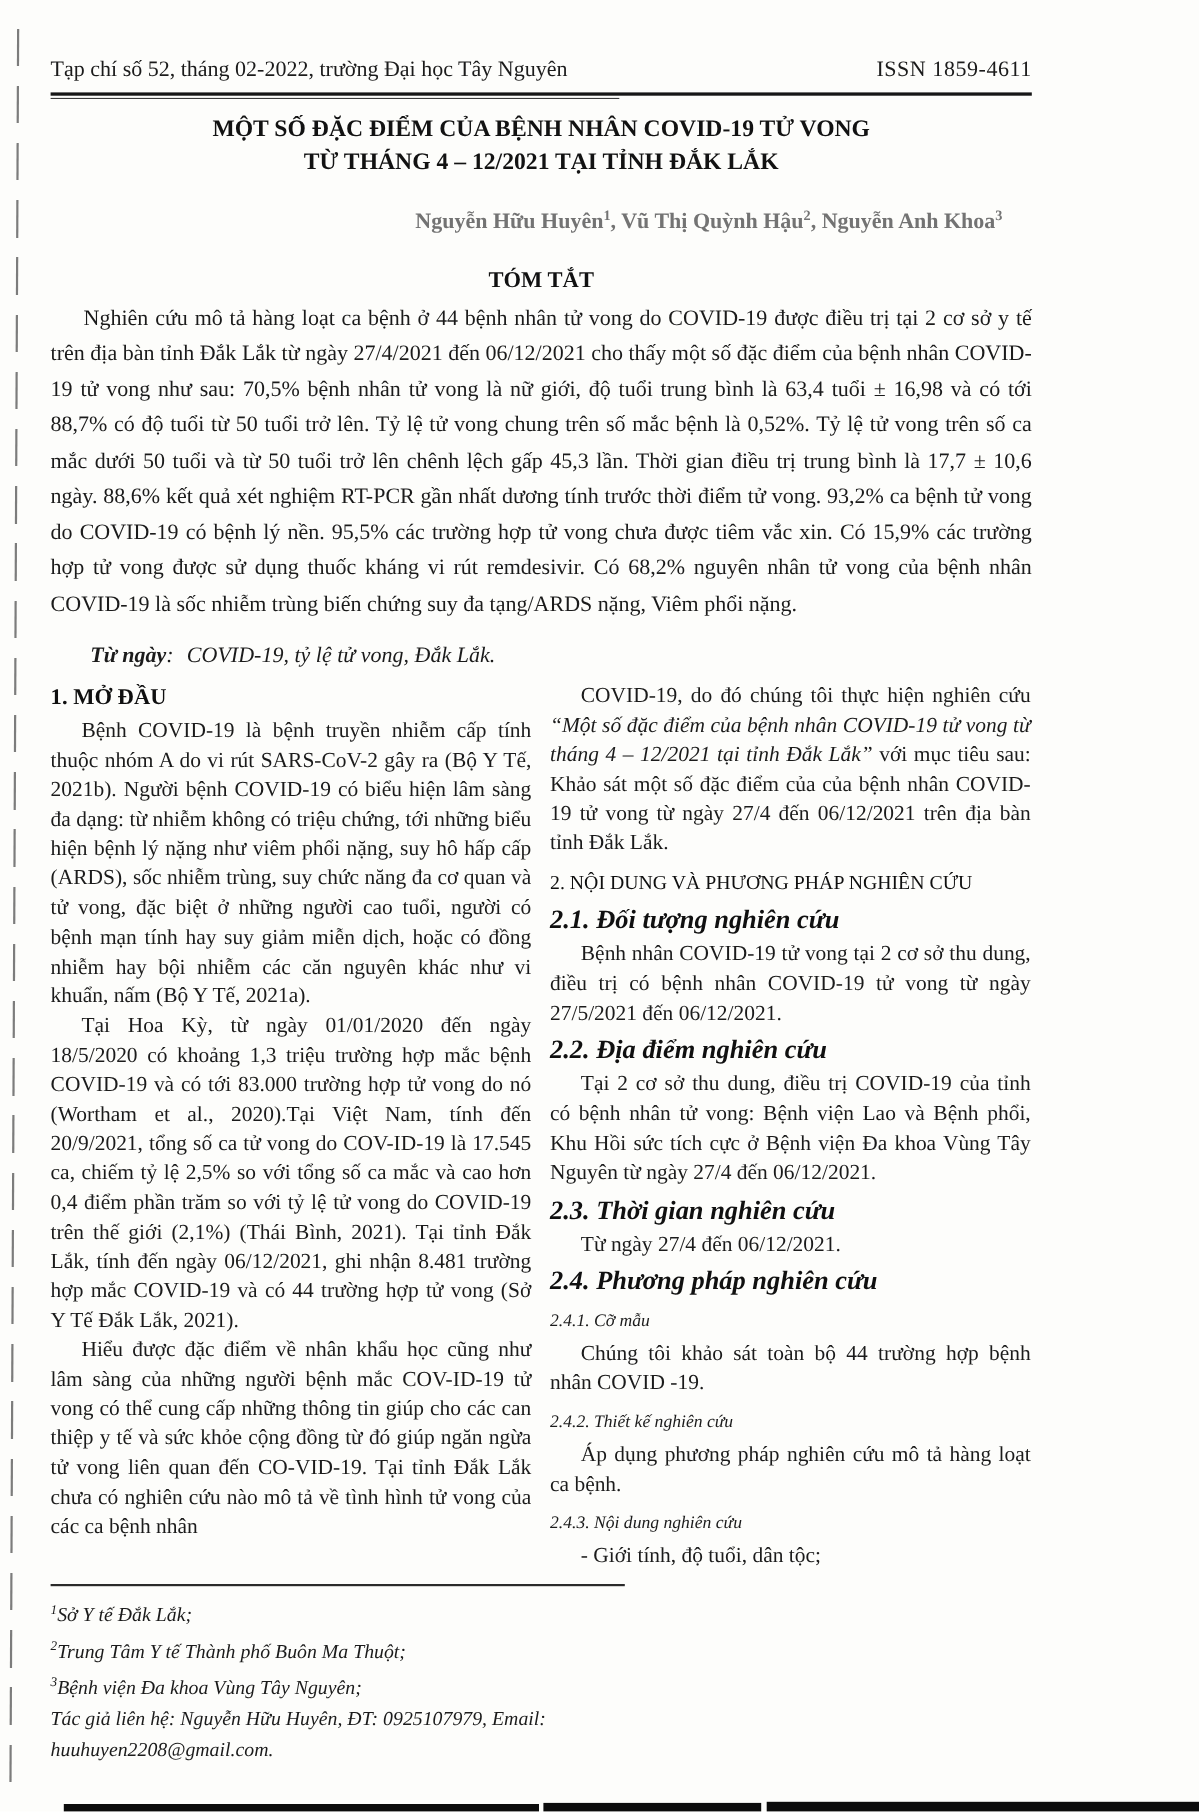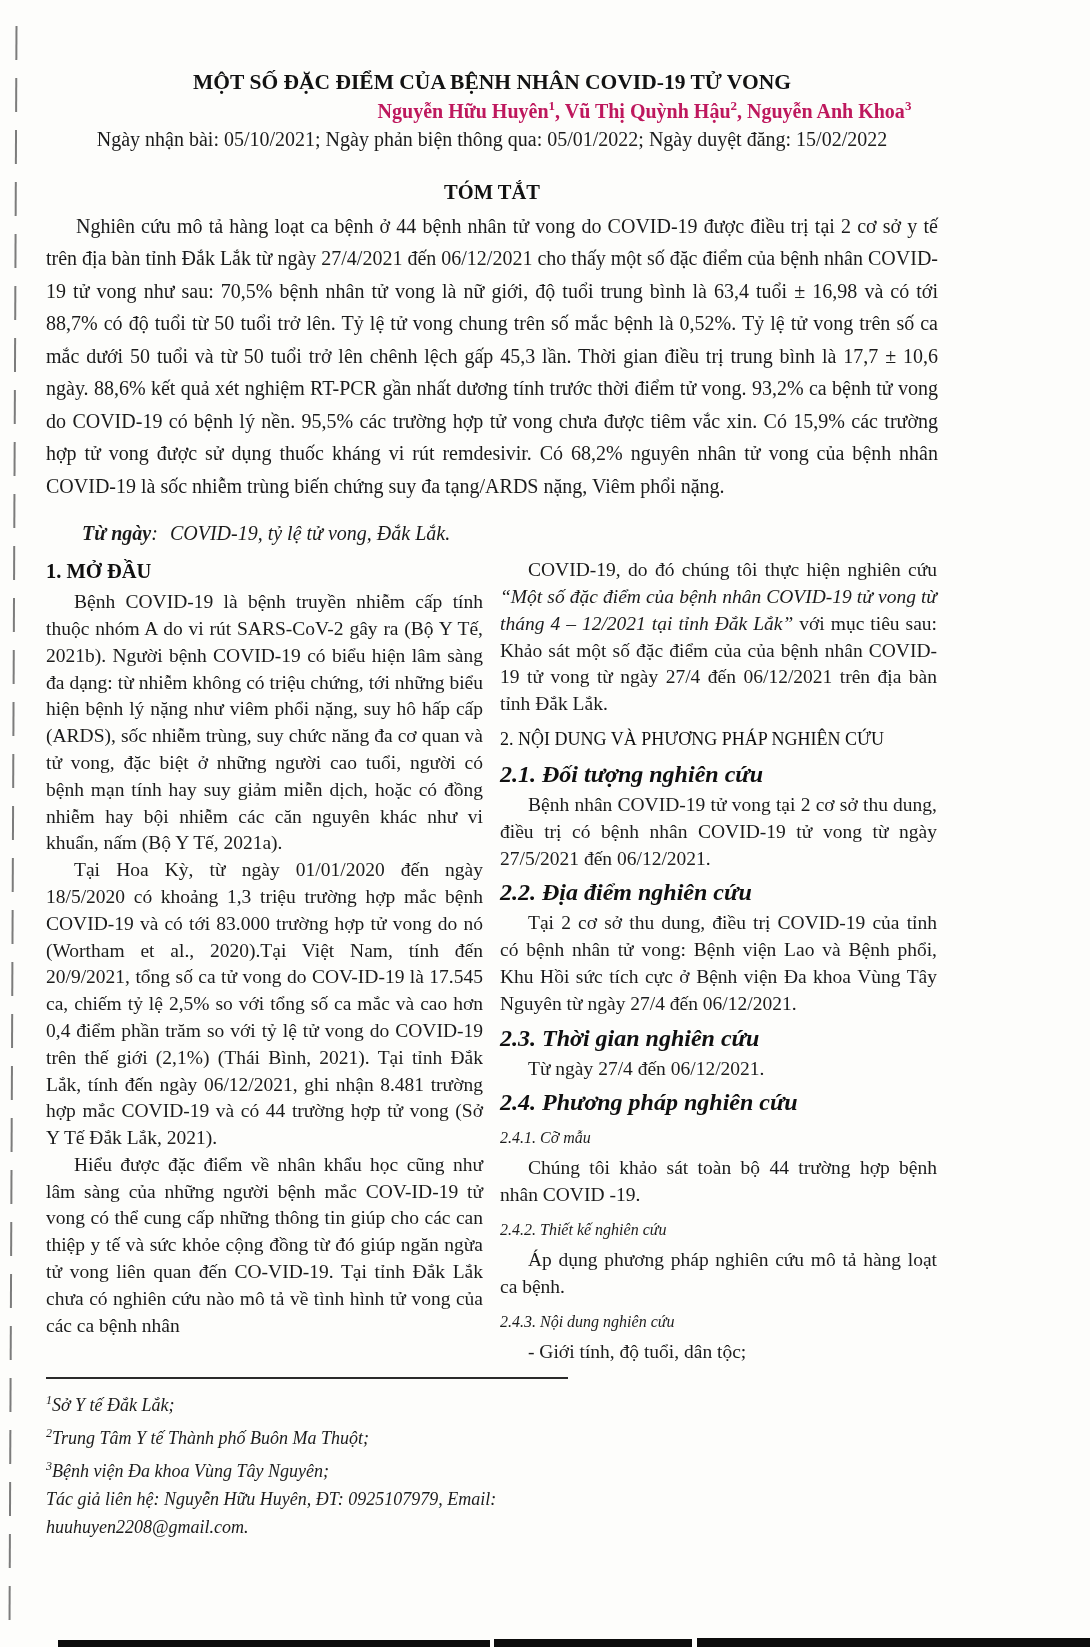--- a/index.html
+++ b/index.html
@@ -31,21 +31,21 @@
     border-bottom:3px solid #161616;
     position:relative;
   }
   .header::after{
     content:""; position:absolute; left:0; bottom:-6px; width:58%; height:1px; background:#3a3a3a;
   }
   .issn { letter-spacing:.5px; }
 
   
   .title { text-align:center; font-weight:bold; font-size:21.5px; line-height:30px; margin-top:15px; color:#121212; }
-  .authors { margin-left:305px; text-align:center; font-weight:bold; font-size:20px; margin-top:1px; color:#be185d; }
+  .authors { margin-left:305px; text-align:center; font-weight:bold; font-size:20px; margin-top:26px; color:#737373; }
   .authors sup { font-size:13px; }
   .dates { text-align:center; font-size:20px; margin-top:5px; }
 
   
   .abs-title { text-align:center; font-weight:bold; font-size:20.5px; margin-top:30px; color:#111; }
   .abs-body { font-size:20px; line-height:32.5px; text-align:justify; text-indent:30px; margin-top:6px; }
   .keywords { font-size:20px; margin-top:6px; padding-left:36px; font-style:italic; }
   .kw-label { font-weight:bold; }
   .kw-text { margin-left:12px; }
 
@@ -64,30 +64,34 @@
   .fn-rule { width:522px; border-top:2px solid #2a2a2a; margin-bottom:7px; }
   .fn-line sup { font-size:12px; }
 </style>
 </head>
 <body>
 
 <div class="page">
 
   <div class="scan-left"></div>
 
+  <header class="header">
+    <span>Tạp chí số 52, tháng 02-2022, trường Đại học Tây Nguyên</span>
+    <span class="issn">ISSN 1859-4611</span>
+  </header>
 
   <div class="title">
     <div>MỘT SỐ ĐẶC ĐIỂM CỦA BỆNH NHÂN COVID-19 TỬ VONG</div>
+    <div>TỪ THÁNG 4 – 12/2021 TẠI TỈNH ĐẮK LẮK</div>
   </div>
 
   <div class="authors">
     <span>Nguyễn Hữu Huyên</span><sup>1</sup><span>, </span><span>Vũ Thị Quỳnh Hậu</span><sup>2</sup><span>, </span><span>Nguyễn Anh Khoa</span><sup>3</sup>
   </div>
 
-  <div class="dates">Ngày nhận bài: 05/10/2021; Ngày phản biện thông qua: 05/01/2022; Ngày duyệt đăng: 15/02/2022</div>
 
   <div class="abs-title">TÓM TẮT</div>
   <p class="abs-body">Nghiên cứu mô tả hàng loạt ca bệnh ở 44 bệnh nhân tử vong do COVID-19 được điều trị tại 2 cơ sở y tế trên địa bàn tỉnh Đắk Lắk từ ngày 27/4/2021 đến 06/12/2021 cho thấy một số đặc điểm của bệnh nhân COVID-19 tử vong như sau: 70,5% bệnh nhân tử vong là nữ giới, độ tuổi trung bình là 63,4 tuổi ± 16,98 và có tới 88,7% có độ tuổi từ 50 tuổi trở lên. Tỷ lệ tử vong chung trên số mắc bệnh là 0,52%. Tỷ lệ tử vong trên số ca mắc dưới 50 tuổi và từ 50 tuổi trở lên chênh lệch gấp 45,3 lần. Thời gian điều trị trung bình là 17,7 ± 10,6 ngày. 88,6% kết quả xét nghiệm RT-PCR gần nhất dương tính trước thời điểm tử vong. 93,2% ca bệnh tử vong do COVID-19 có bệnh lý nền. 95,5% các trường hợp tử vong chưa được tiêm vắc xin. Có 15,9% các trường hợp tử vong được sử dụng thuốc kháng vi rút remdesivir. Có 68,2% nguyên nhân tử vong của bệnh nhân COVID-19 là sốc nhiễm trùng biến chứng suy đa tạng/ARDS nặng, Viêm phổi nặng.</p>
 
   <div class="keywords">
     <span class="kw-label">Từ ngày</span><span>:</span><span class="kw-text">COVID-19, tỷ lệ tử vong, Đắk Lắk.</span>
   </div>
 
   <div class="cols">
 

